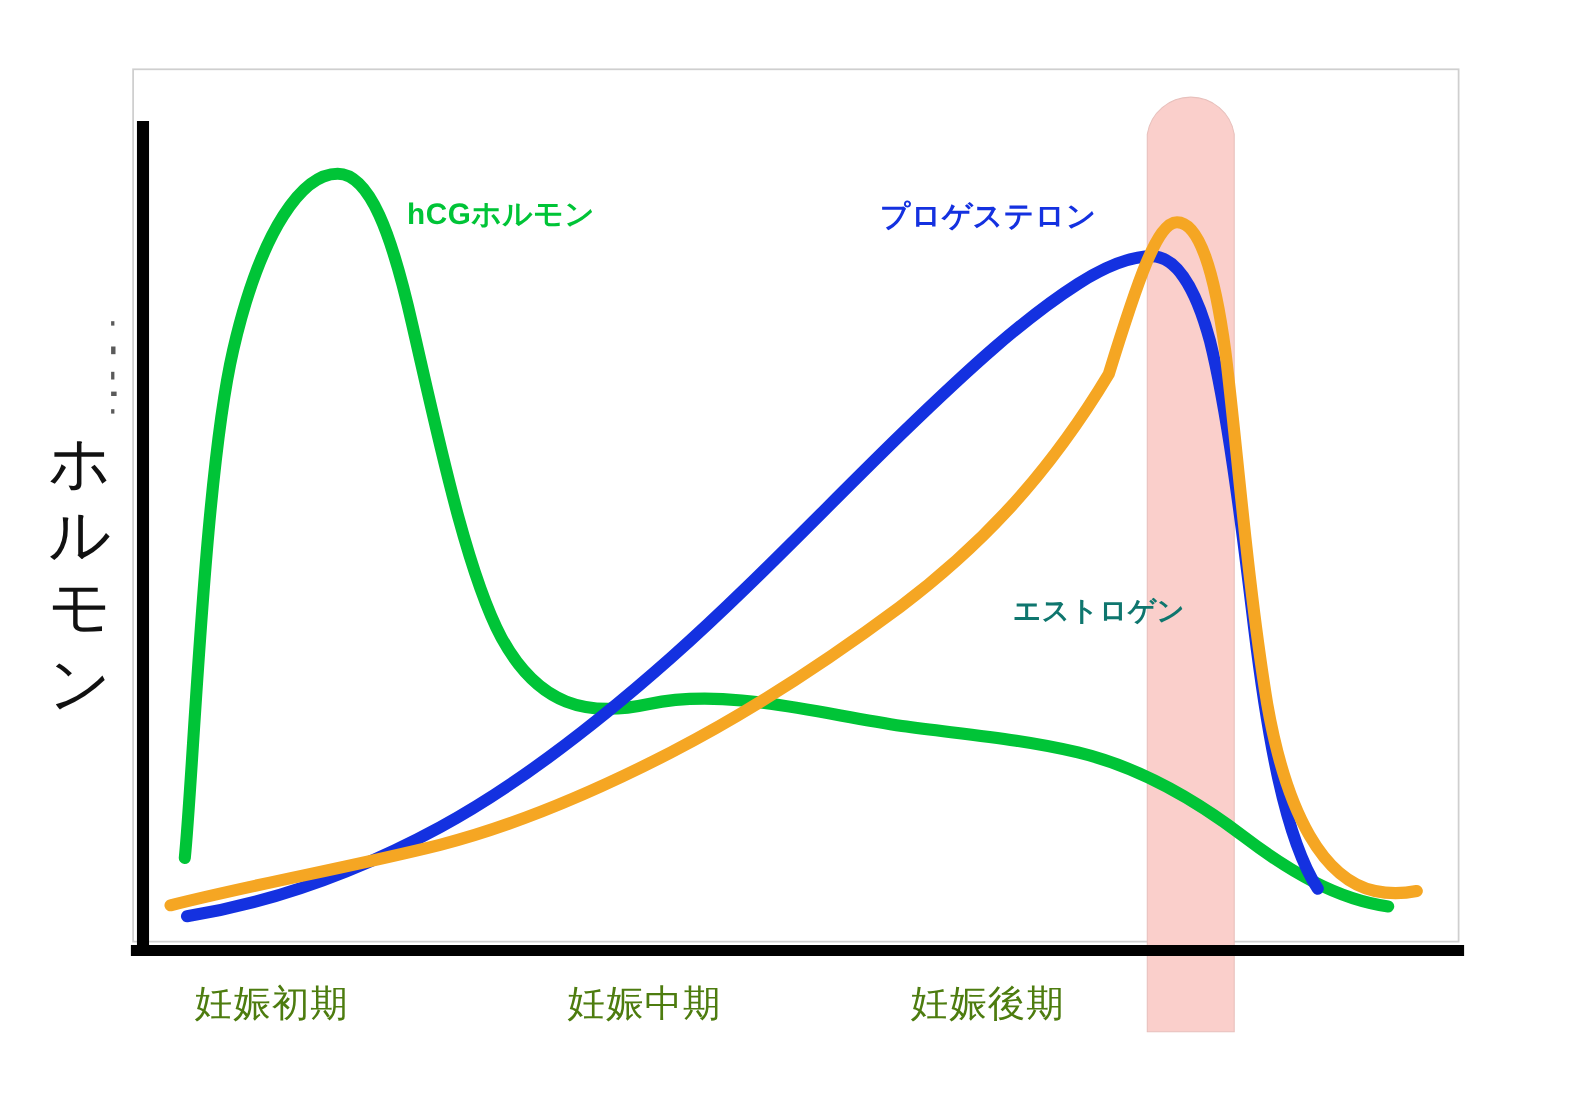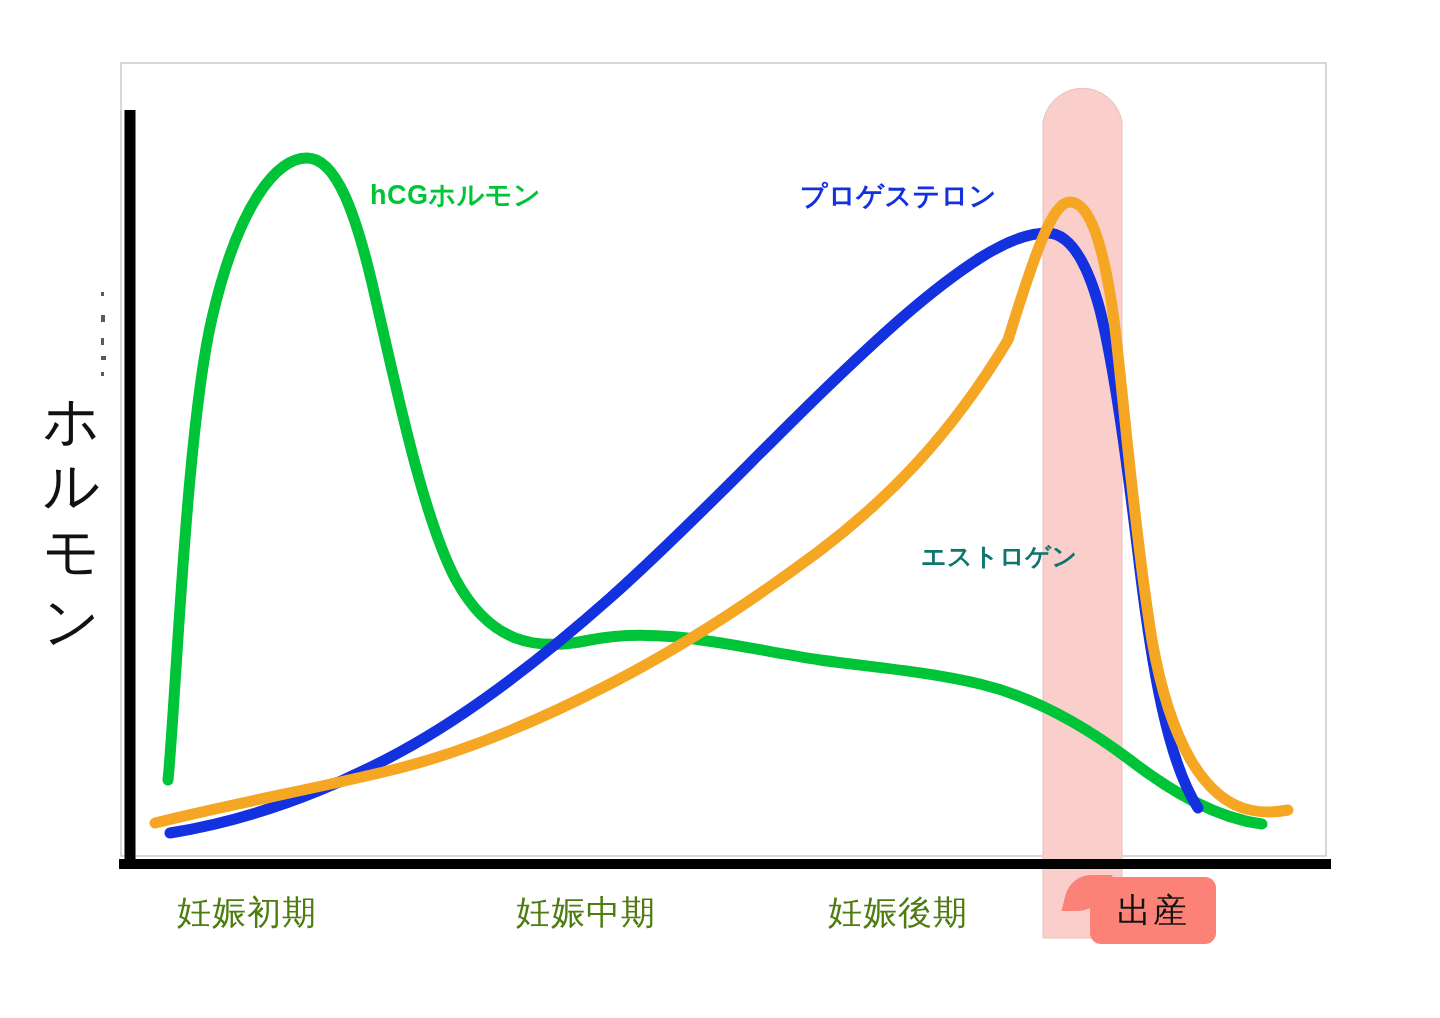--- a/index.html
+++ b/index.html
@@ -197,18 +197,14 @@
   <div class="lbl" id="series-label-estrogen">エストロゲン</div>
 
   <div id="y-axis-title">ホルモン</div>
 
   <div class="x-tick-label" id="x-tick-label-0">妊娠初期</div>
 
   <div class="x-tick-label" id="x-tick-label-1">妊娠中期</div>
 
   <div class="x-tick-label" id="x-tick-label-2">妊娠後期</div>
 
-  <div id="birth-badge">
-    <div id="birth-badge-tail"></div>
-    <div id="birth-badge-label">出産</div>
-  </div>
 
 </div>
 
 </body></html>

